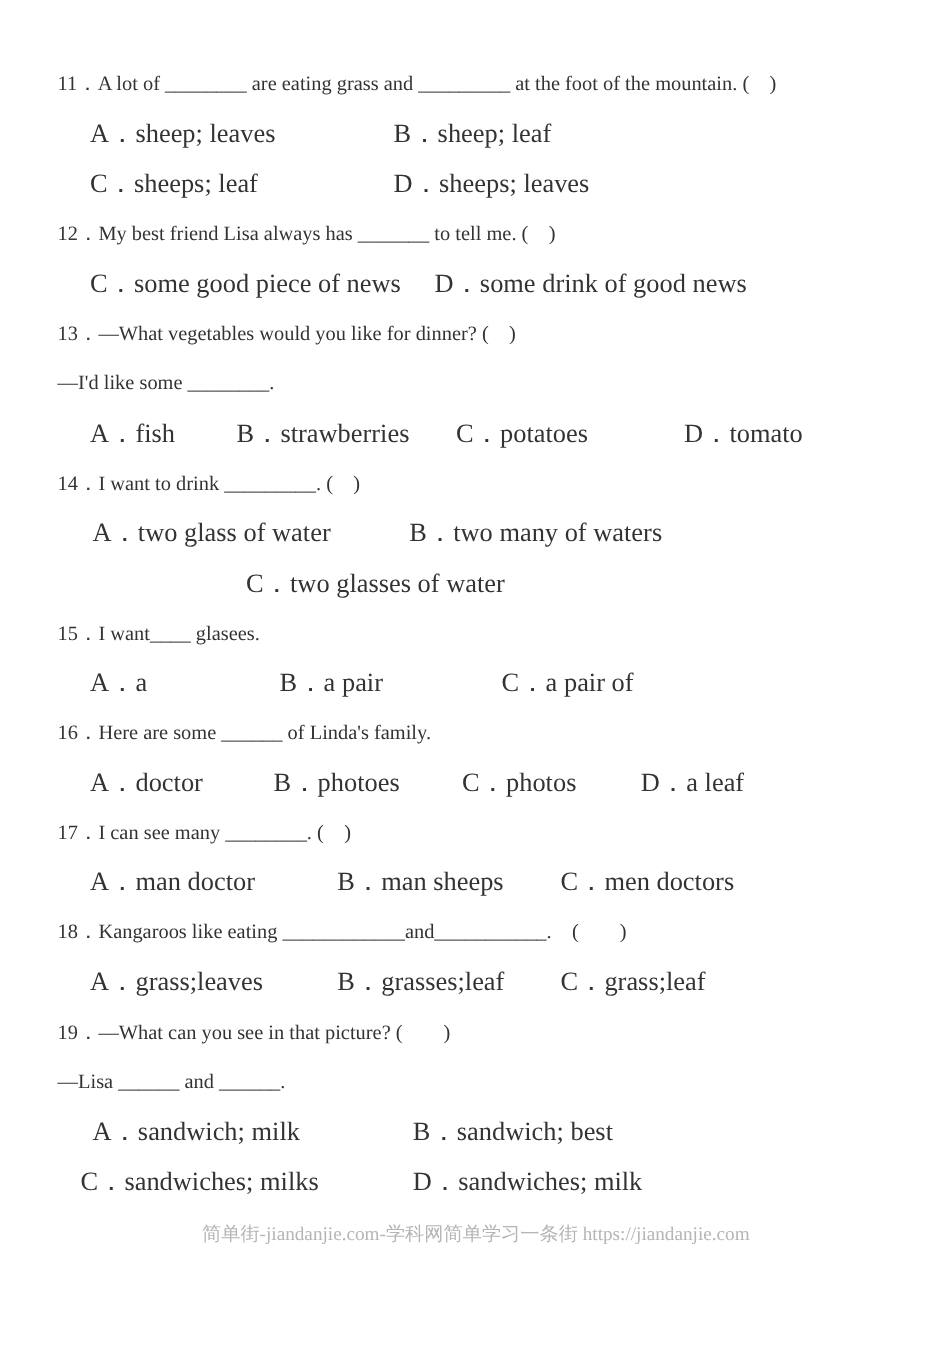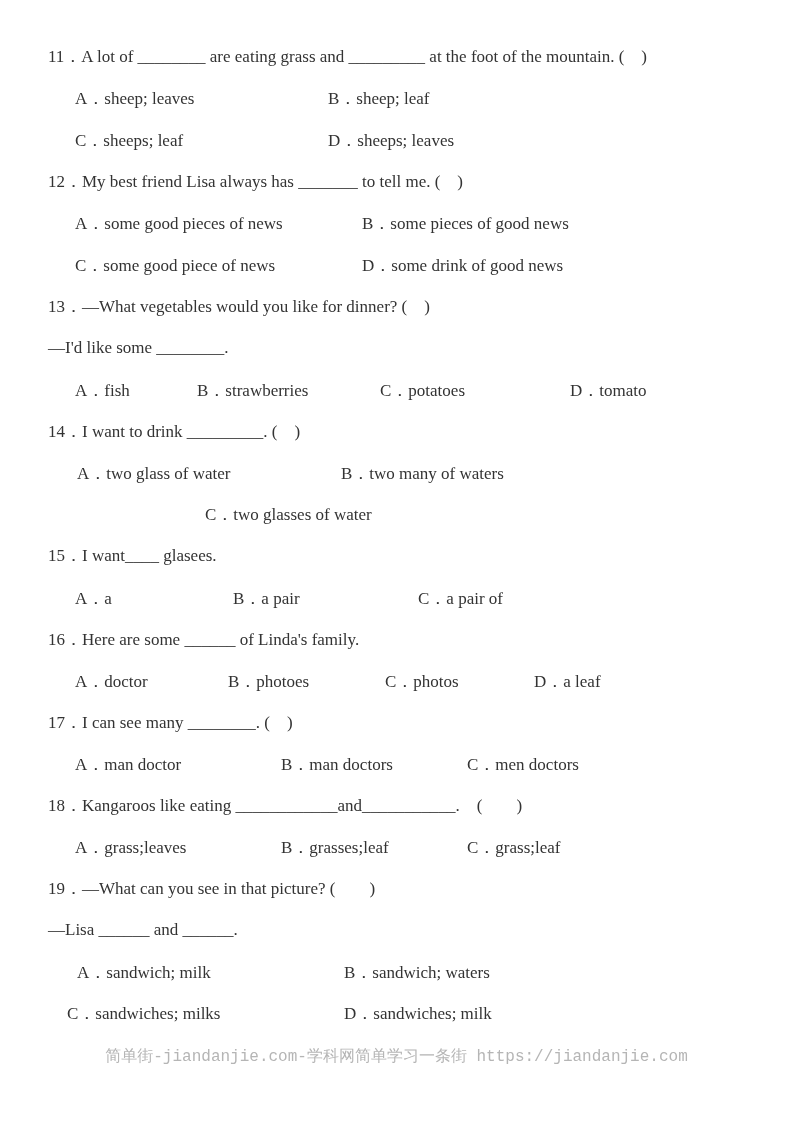--- a/index.html
+++ b/index.html
@@ -8,46 +8,46 @@
     background: #ffffff;
   }
   body {
     width: 793px;
     height: 1122px;
     overflow: hidden;
     font-family: "Liberation Serif", "DejaVu Serif", serif;
     color: #333333;
   }
   .content {
-    padding-top: 36px;
+    padding-top: 49px;
     padding-left: 48px;
     padding-right: 30px;
   }
   .line {
     height: 41.6px;
     display: flex;
     align-items: center;
     font-size: 17px;
     white-space: nowrap;
   }
   .opts {
     position: relative;
     height: 41.6px;
-    font-size: 17px;
+    font-size: 22px;
   }
   .opt {
     position: absolute;
     top: 50%;
     transform: translateY(-50%);
     white-space: nowrap;
   }
   .footer {
     margin-top: 12px;
     text-align: center;
-    font-family: Liberation Mono, monospace;
+    font-family: Liberation Serif, serif;
     font-size: 16px;
     color: #b5b5b5;
   }
 </style>
 </head>
 <body>
 
 <div class="content">
 
   <div>
@@ -57,24 +57,20 @@
       <span class="opt" style="left:280px">B．sheep; leaf</span>
     </div>
     <div class="opts">
       <span class="opt" style="left:27px">C．sheeps; leaf</span>
       <span class="opt" style="left:280px">D．sheeps; leaves</span>
     </div>
   </div>
 
   <div>
     <div class="line">12．My best friend Lisa always has _______ to tell me. (　)</div>
-    <div class="opts">
-      <span class="opt" style="left:27px">A．some good pieces of news</span>
-      <span class="opt" style="left:314px">B．some pieces of good news</span>
-    </div>
     <div class="opts">
       <span class="opt" style="left:27px">C．some good piece of news</span>
       <span class="opt" style="left:314px">D．some drink of good news</span>
     </div>
   </div>
 
   <div>
     <div class="line">13．—What vegetables would you like for dinner? (　)</div>
     <div class="line">—I'd like some ________.</div>
     <div class="opts">
@@ -112,40 +108,40 @@
       <span class="opt" style="left:180px">B．photoes</span>
       <span class="opt" style="left:337px">C．photos</span>
       <span class="opt" style="left:486px">D．a leaf</span>
     </div>
   </div>
 
   <div>
     <div class="line">17．I can see many ________. (　)</div>
     <div class="opts">
       <span class="opt" style="left:27px">A．man doctor</span>
-      <span class="opt" style="left:233px">B．man doctors</span>
+      <span class="opt" style="left:233px">B．man sheeps</span>
       <span class="opt" style="left:419px">C．men doctors</span>
     </div>
   </div>
 
   <div>
     <div class="line">18．Kangaroos like eating ____________and___________.　(　　)</div>
     <div class="opts">
       <span class="opt" style="left:27px">A．grass;leaves</span>
       <span class="opt" style="left:233px">B．grasses;leaf</span>
       <span class="opt" style="left:419px">C．grass;leaf</span>
     </div>
   </div>
 
   <div>
     <div class="line">19．—What can you see in that picture? (　　)</div>
     <div class="line">—Lisa ______ and ______.</div>
     <div class="opts">
       <span class="opt" style="left:29px">A．sandwich; milk</span>
-      <span class="opt" style="left:296px">B．sandwich; waters</span>
+      <span class="opt" style="left:296px">B．sandwich; best</span>
     </div>
     <div class="opts">
       <span class="opt" style="left:19px">C．sandwiches; milks</span>
       <span class="opt" style="left:296px">D．sandwiches; milk</span>
     </div>
   </div>
 
 </div>
 
 <div class="footer">简单街-jiandanjie.com-学科网简单学习一条街 https://jiandanjie.com</div>

